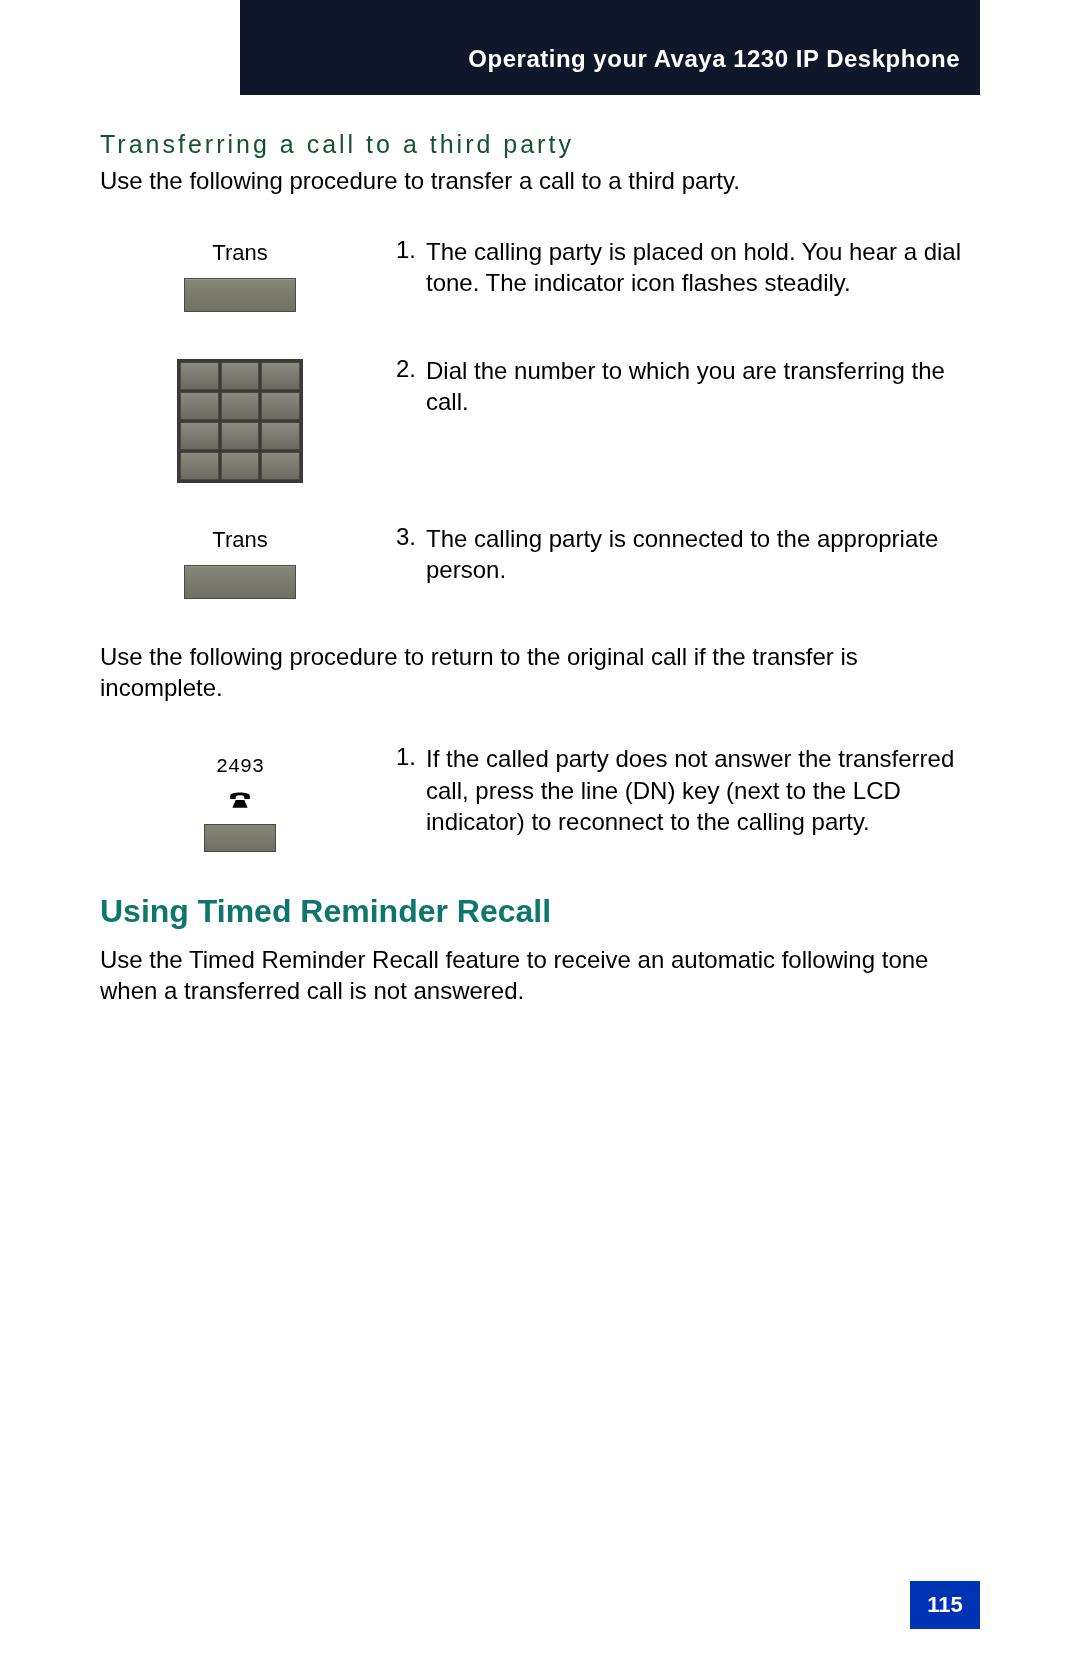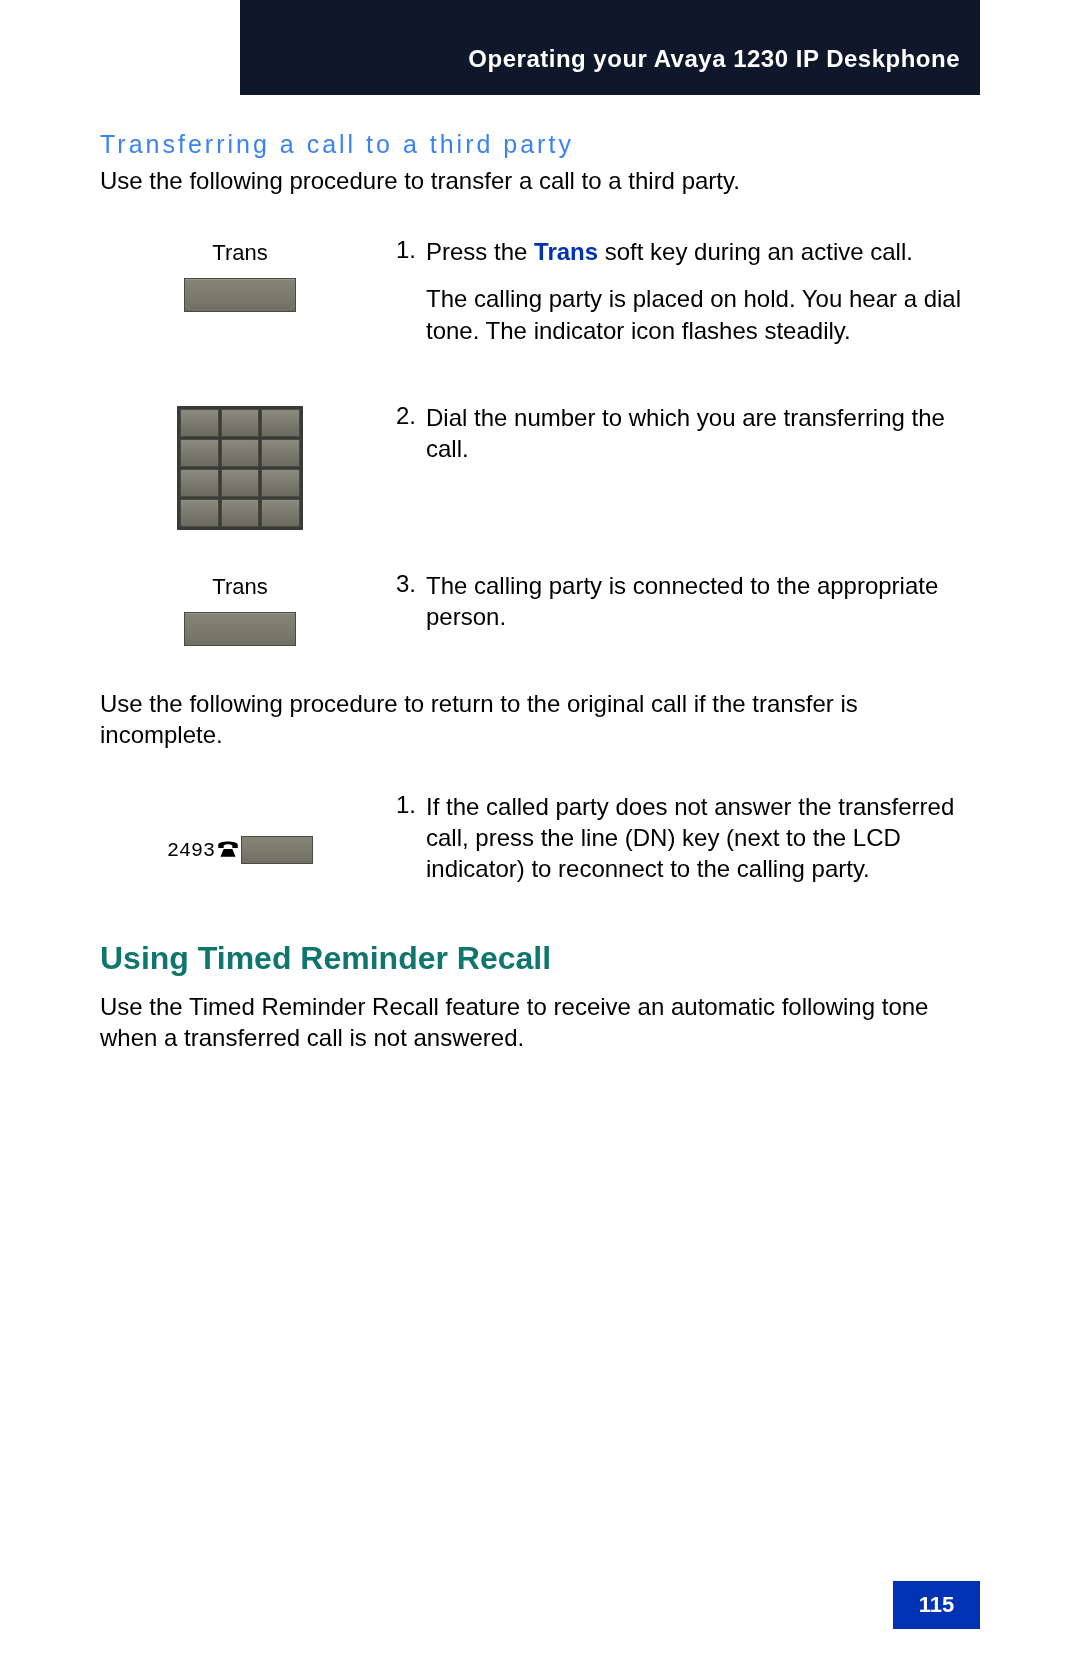--- a/index.html
+++ b/index.html
@@ -38,21 +38,21 @@
   }
   .content {
     position: absolute;
     top: 130px;
     left: 100px;
     right: 100px;
   }
   .sub-heading {
     font-size: 25px;
     letter-spacing: 3px;
-    color: #3b82f6;
+    color: #14532d;
     margin-bottom: 6px;
   }
   .body-text {
     font-size: 24px;
     line-height: 1.3;
     color: #000;
     margin-bottom: 40px;
   }
   .step-row {
     display: flex;
@@ -127,21 +127,21 @@
   .section-heading {
     color: #0f766e;
     font-weight: bold;
     font-size: 32px;
     margin: 30px 0 14px 0;
   }
   .page-number-box {
     position: absolute;
     bottom: 40px;
     right: 100px;
-    width: 87px;
+    width: 70px;
     height: 48px;
     background: #0033b3;
     display: flex;
     align-items: center;
     justify-content: center;
   }
   .page-number {
     color: #fff;
     font-weight: bold;
     font-size: 22px;
@@ -162,23 +162,20 @@
     <div class="body-text">Use the following procedure to transfer a call to a third party.</div>
 
     <div class="step-row">
       <div class="step-left">
         <div class="softkey-label">Trans</div>
         <div class="softkey-button"></div>
       </div>
       <div class="step-right">
         <div class="step-num">1.</div>
         <div class="step-body">
-          <p>
-            <span>Press the </span><span class="keyword">Trans</span><span> soft key during an active call.</span>
-          </p>
           <p>The calling party is placed on hold. You hear a dial tone. The indicator icon flashes steadily.</p>
         </div>
       </div>
     </div>
 
     <div class="step-row">
       <div class="step-left">
         <div class="keypad">
           <div></div>
             <div></div>
@@ -211,21 +208,21 @@
         <div class="step-num">3.</div>
         <div class="step-body">
           <p>The calling party is connected to the appropriate person.</p>
         </div>
       </div>
     </div>
 
     <div class="body-text">Use the following procedure to return to the original call if the transfer is incomplete.</div>
 
     <div class="step-row">
-      <div class="step-left" style="flex-direction:row;justify-content:center;align-items:center;padding-top:10px">
+      <div class="step-left" style="flex-direction:column;justify-content:center;align-items:center;gap:10px;padding-top:10px">
         <span class="dn-num">2493</span>
         <span class="phone-icon">
           <svg viewBox="0 0 24 20">
               <path fill="#000" d="M3 7 C3 3 21 3 21 7 L21 10 L16 10 L16 8 C16 6 8 6 8 8 L8 10 L3 10 Z M8 11 L16 11 L19 18 L5 18 Z"></path>
             </svg>
         </span>
         <span class="dn-button"></span>
       </div>
       <div class="step-right">
         <div class="step-num">1.</div>

